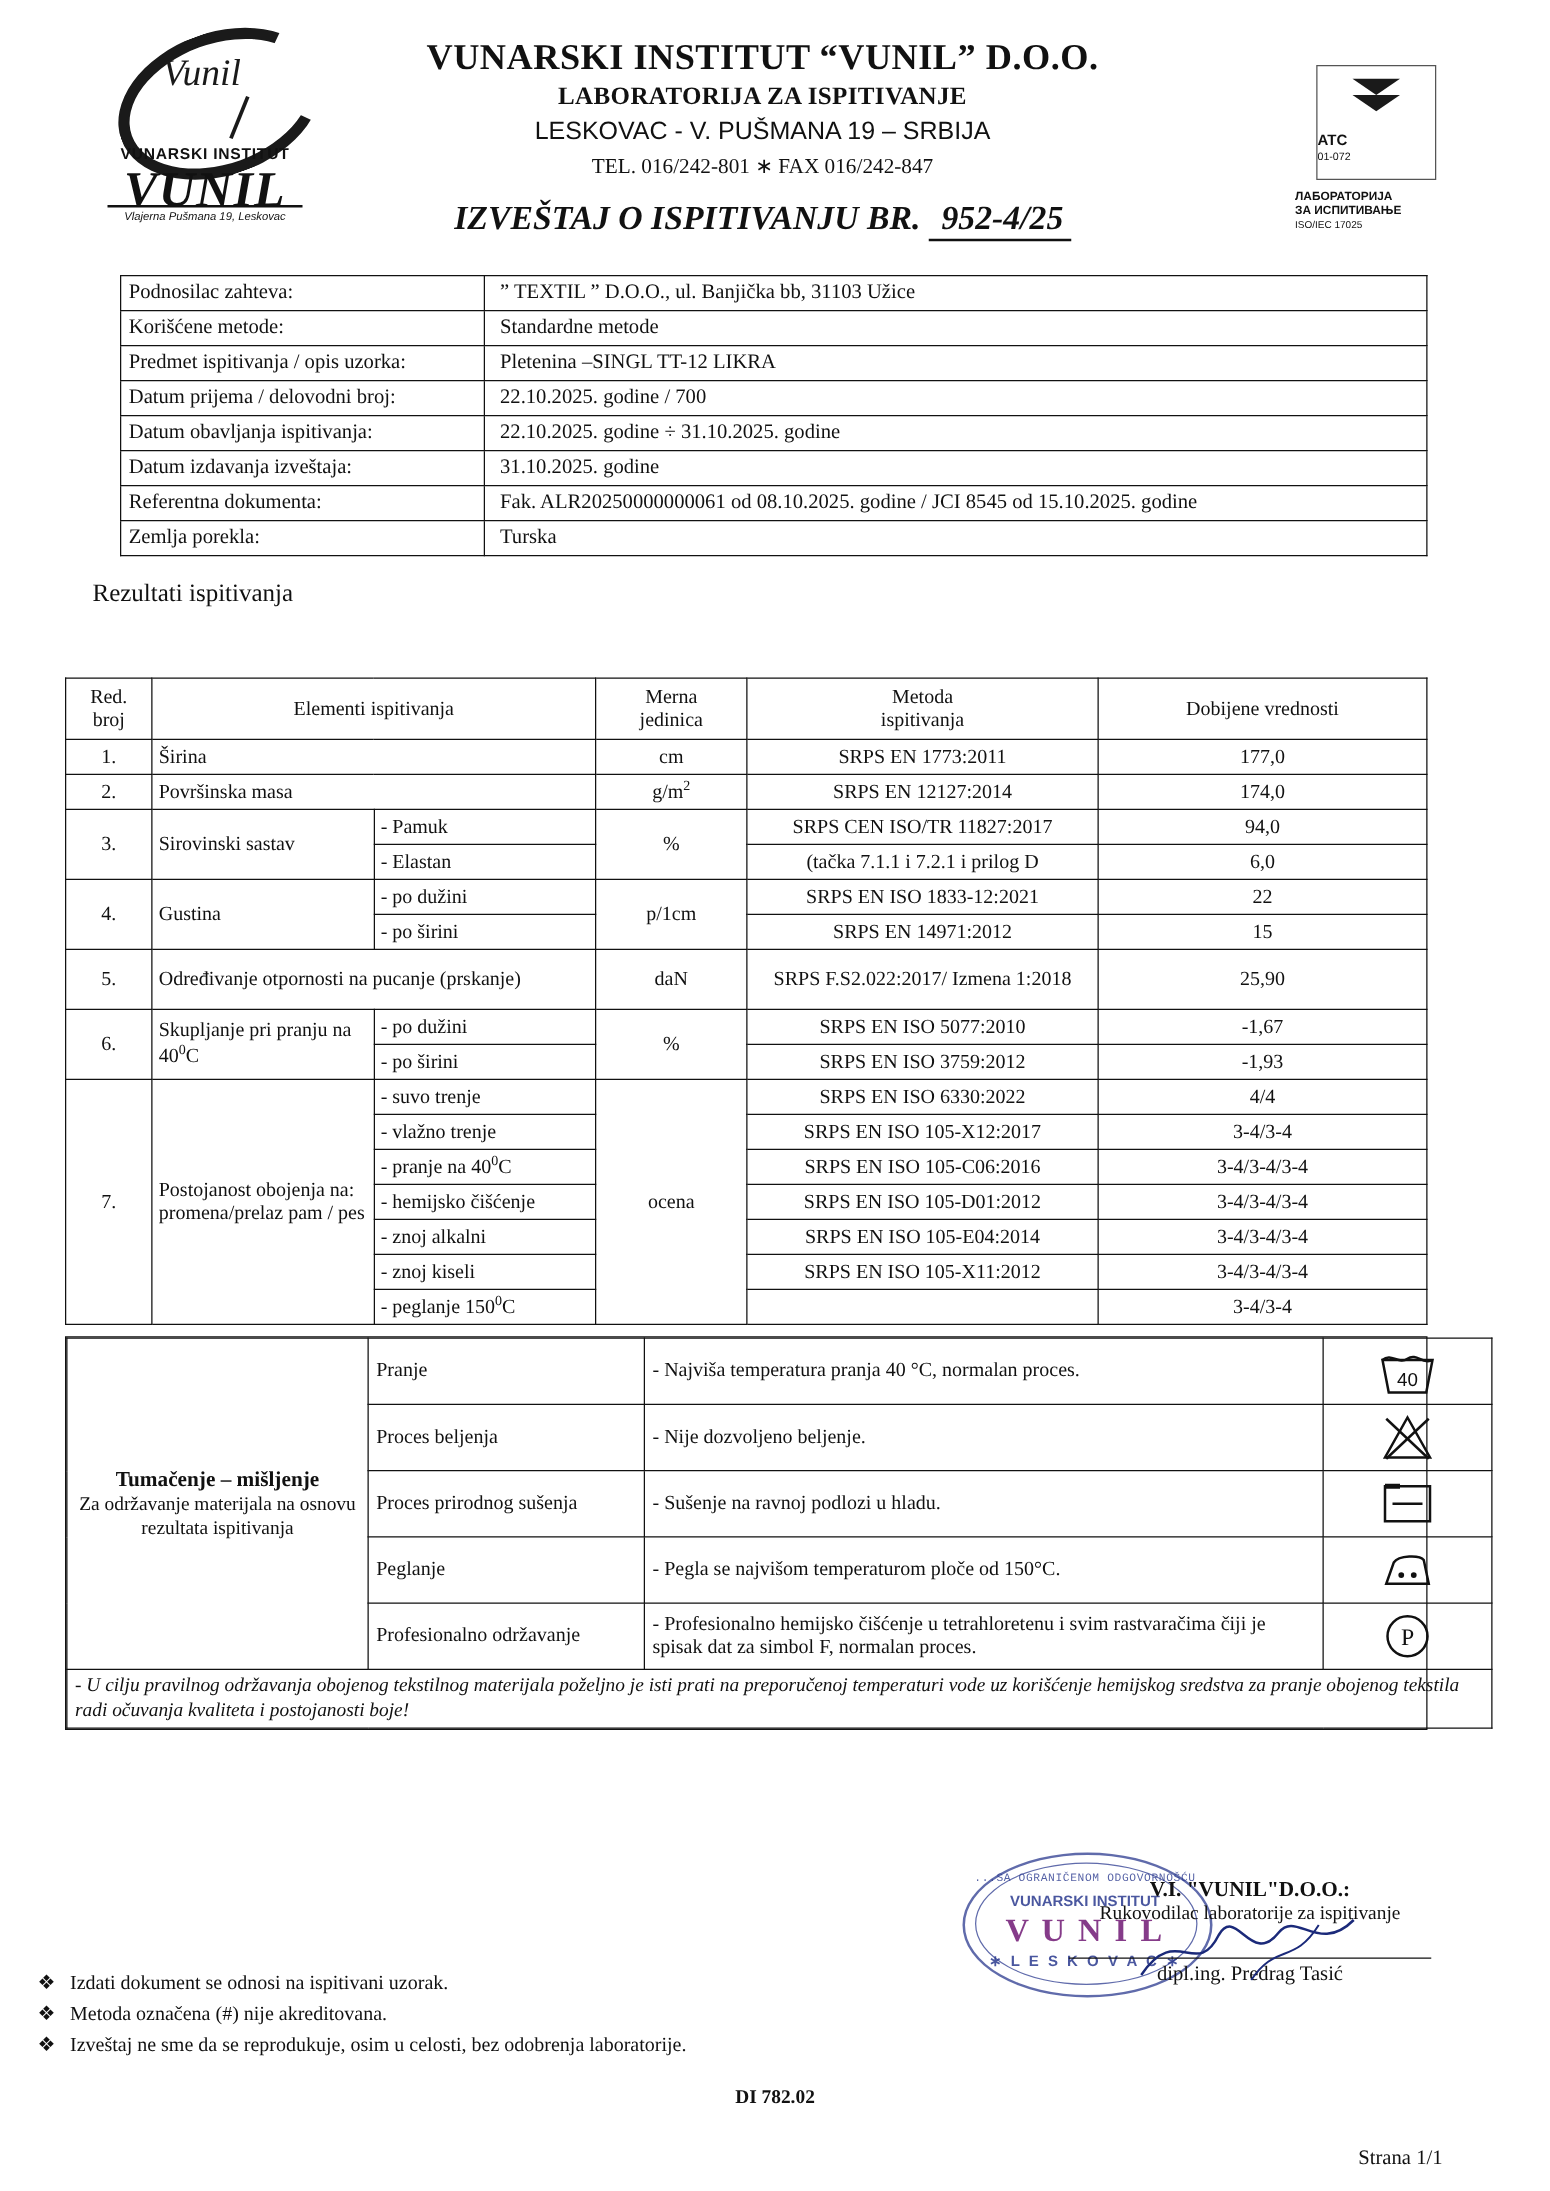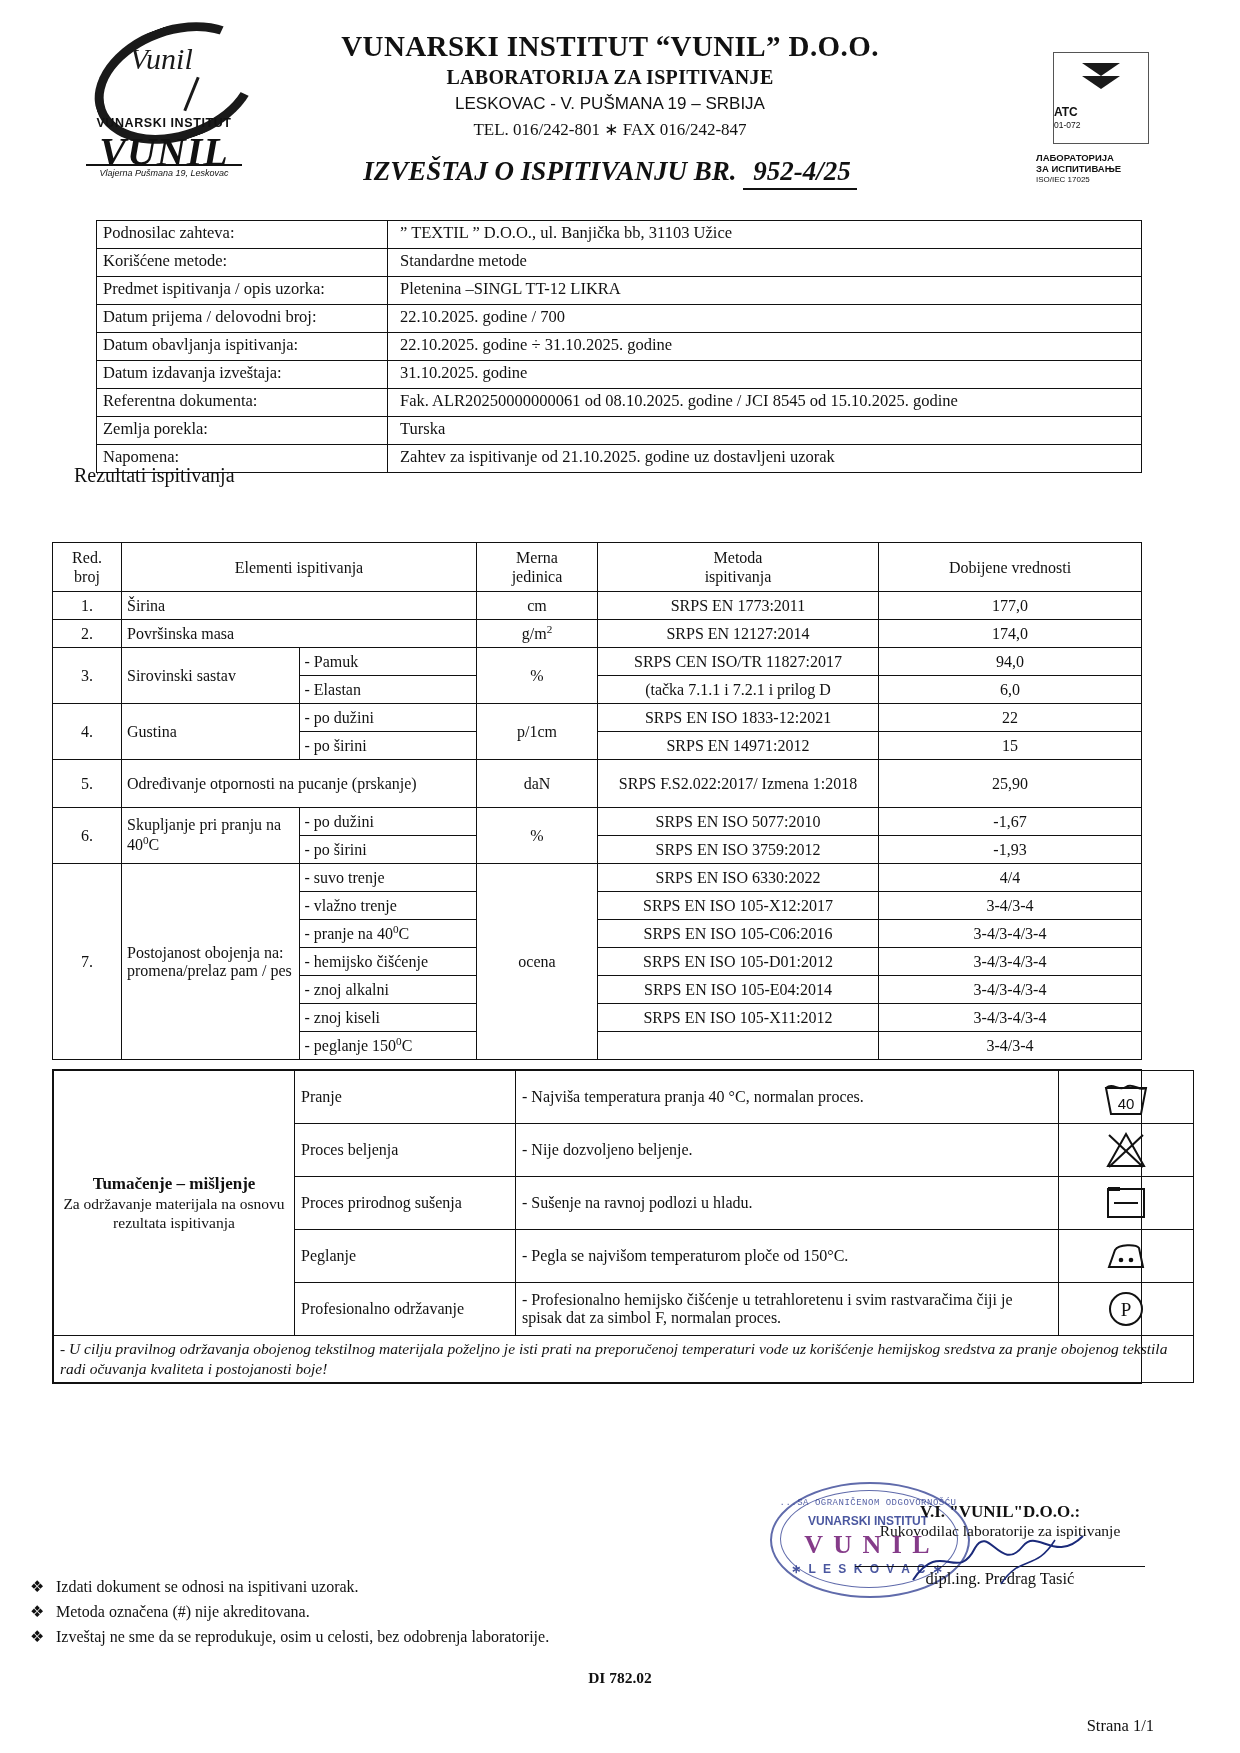--- a/index.html
+++ b/index.html
@@ -112,21 +112,21 @@
     letter-spacing: 0.4px;
   }
   .t2 {
     font-size: 20px;
     font-weight: bold;
     margin-top: 3px;
     letter-spacing: 0.3px;
   }
   .t3 {
     font-family: "Liberation Sans", sans-serif;
-    font-size: 17px;
+    font-size: 20px;
     margin-top: 5px;
   }
   .t4 {
     font-size: 17px;
     margin-top: 5px;
   }
   .t5 {
     font-size: 27px;
     font-weight: bold;
     font-style: italic;
@@ -451,24 +451,20 @@
         <td class="val">31.10.2025. godine</td>
       </tr>
       <tr>
         <td class="lbl">Referentna dokumenta:</td>
         <td class="val">Fak. ALR20250000000061 od 08.10.2025. godine  /  JCI 8545 od 15.10.2025. godine</td>
       </tr>
       <tr>
         <td class="lbl">Zemlja porekla:</td>
         <td class="val">Turska</td>
       </tr>
-      <tr>
-        <td class="lbl">Napomena:</td>
-        <td class="val">Zahtev za ispitivanje od 21.10.2025. godine uz dostavljeni uzorak</td>
-      </tr>
     </tbody>
   </table>
 
   <div class="rez">Rezultati ispitivanja</div>
 
   <div class="res-wrap">
     <table class="res">
       <tbody>
         <tr class="hdr">
           <td class="c-no">

